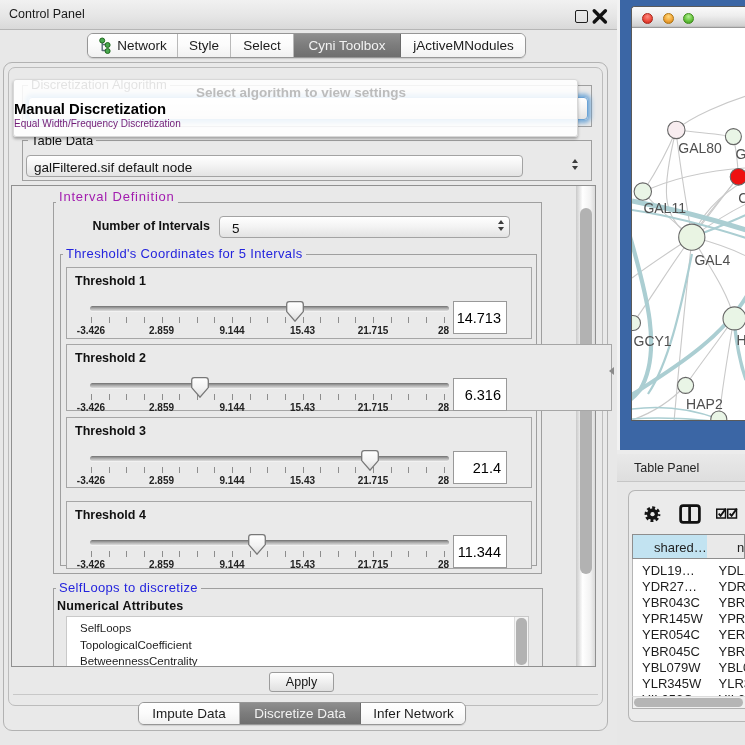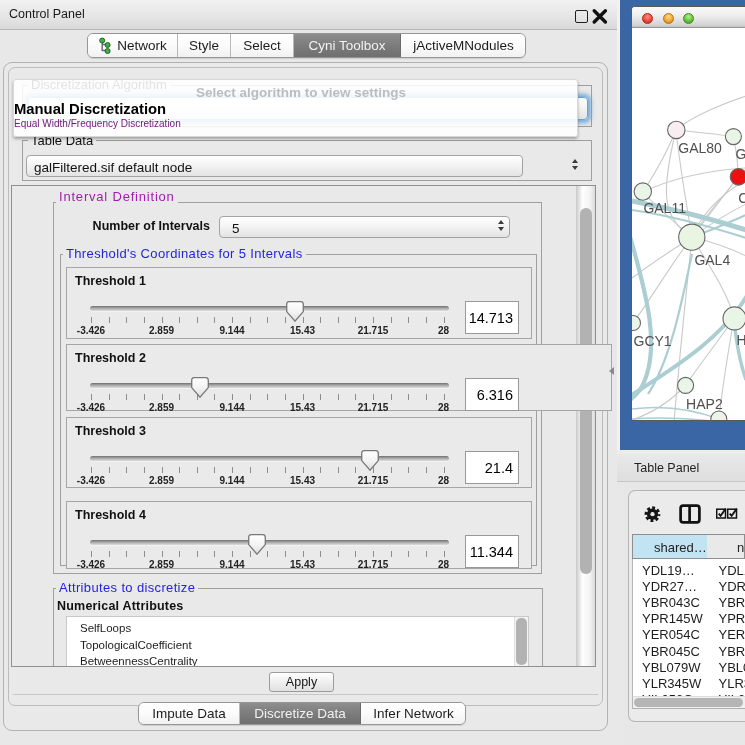--- a/index.html
+++ b/index.html
@@ -7,21 +7,21 @@
 .gt{position:absolute;background:#e9e9e9;padding:0 3px;font-size:13px;line-height:14px;white-space:nowrap;}
 .combo{position:absolute;background:linear-gradient(180deg,#ffffff 0%,#f4f4f4 45%,#e3e3e3 100%);border:1px solid #a3a3a3;border-radius:4px;font-size:13.5px;color:#111;}
 .car{position:absolute;width:0;height:0;border-left:3.6px solid transparent;border-right:3.6px solid transparent;}
 .cup{border-bottom:4.6px solid #3c3c3c;}
 .cdn{border-top:4.6px solid #3c3c3c;}
 .tbx{position:absolute;border:1px solid #a6a6a6;background:#eaeaea;}
 .thl{position:absolute;left:8px;top:6px;font-size:12.5px;font-weight:bold;color:#111;}
 .groove{position:absolute;left:23px;height:5px;background:linear-gradient(180deg,#6f6f6f 0%,#a3a3a3 40%,#dedede 100%);border-radius:2.5px;box-shadow:0 1px 0 #f2f2f2;}
 .ticks{position:absolute;background-image:repeating-linear-gradient(90deg,#8d8d8d 0,#8d8d8d 1px,transparent 1px,transparent 17.625px);}
 .tlab{position:absolute;transform:translateX(-50%);font-size:10px;font-weight:bold;color:#222;white-space:nowrap;}
-.vfield{position:absolute;left:398px;width:54px;height:33px;background:#fff;border:1px solid #999;font-size:14.5px;color:#000;text-align:right;padding:8px 5px 0 0;}
+.vfield{position:absolute;left:386px;width:54px;height:33px;background:#fff;border:1px solid #999;font-size:14.5px;color:#000;text-align:right;padding:8px 5px 0 0;}
 .seg{position:absolute;height:100%;display:flex;align-items:center;justify-content:center;font-size:13.5px;color:#1c1c1c;border-right:1px solid #b9b9b9;background:linear-gradient(180deg,#ffffff 0%,#fbfbfb 50%,#f1f1f1 100%);}
 .segd{background:linear-gradient(180deg,#8e8e8e 0%,#7c7c7c 50%,#6f6f6f 100%);color:#f2f2f2;border-right:1px solid #6a6a6a;}
 .row{position:absolute;left:9px;width:200px;font-size:13px;color:#1d1d1d;white-space:nowrap;}
 </style></head><body>
 
 
 <div class="a" style="left:0;top:0;width:617px;height:30px;background:linear-gradient(180deg,#f1f1f1 0%,#e6e6e6 55%,#d9d9d9 100%);border-bottom:1px solid #b6b6b6;"></div>
 <div class="a" style="left:9px;top:7px;font-size:12.5px;color:#1a1a1a;">Control Panel</div>
 <div class="a" style="left:574.5px;top:9.5px;width:13px;height:13px;border:1.8px solid #1e1e1e;border-radius:2px;"></div>
 <svg class="a" style="left:591px;top:7px;" width="18" height="18" viewBox="0 0 18 18">
@@ -155,21 +155,21 @@
     <defs>
       <linearGradient id="tg" x1="0" y1="0" x2="0" y2="1">
         <stop offset="0" stop-color="#ffffff"></stop>
         <stop offset="0.55" stop-color="#f2f2f2"></stop>
         <stop offset="1" stop-color="#dcdcdc"></stop>
       </linearGradient>
     </defs>
   </svg>
 
 <div class="a" style="left:53px;top:588px;width:490px;height:78px;border:1px solid #9f9f9f;border-bottom:none;"></div>
-<div class="gt" style="left:56px;top:581px;color:#2424dd;letter-spacing:0.35px;">Attributes to discretize</div>
+<div class="gt" style="left:56px;top:581px;color:#2424dd;letter-spacing:0.35px;">SelfLoops to discretize</div>
 <div class="a" style="left:57px;top:599px;font-size:12.5px;font-weight:bold;color:#111;letter-spacing:0.2px;">Numerical Attributes</div>
 <div class="a" style="left:66px;top:616px;width:463px;height:50px;background:#ffffff;border:1px solid #c9c9c9;border-bottom:none;overflow:hidden;">
   <div style="position:absolute;left:13px;top:5px;font-size:11.5px;color:#1d1d1d;">SelfLoops</div>
   <div style="position:absolute;left:13px;top:21.5px;font-size:11.5px;color:#1d1d1d;">TopologicalCoefficient</div>
   <div style="position:absolute;left:13px;top:38px;font-size:11.5px;color:#1d1d1d;">BetweennessCentrality</div>
   <div style="position:absolute;right:0;top:0;width:14px;height:50px;background:#f4f4f4;border-left:1px solid #ddd;"></div>
   <div style="position:absolute;right:1.5px;top:1px;width:11px;height:47px;background:#b2b2b2;border-radius:5px;"></div>
 </div>
 
 

